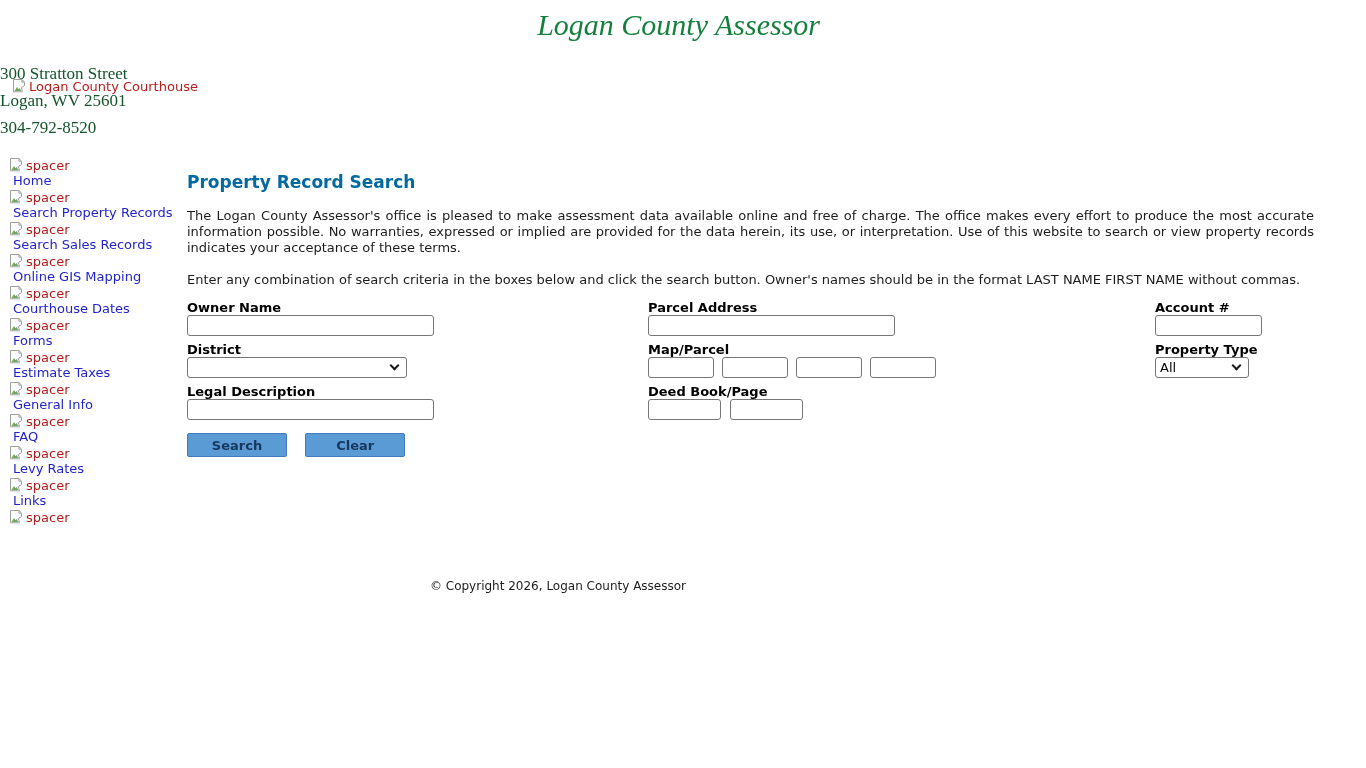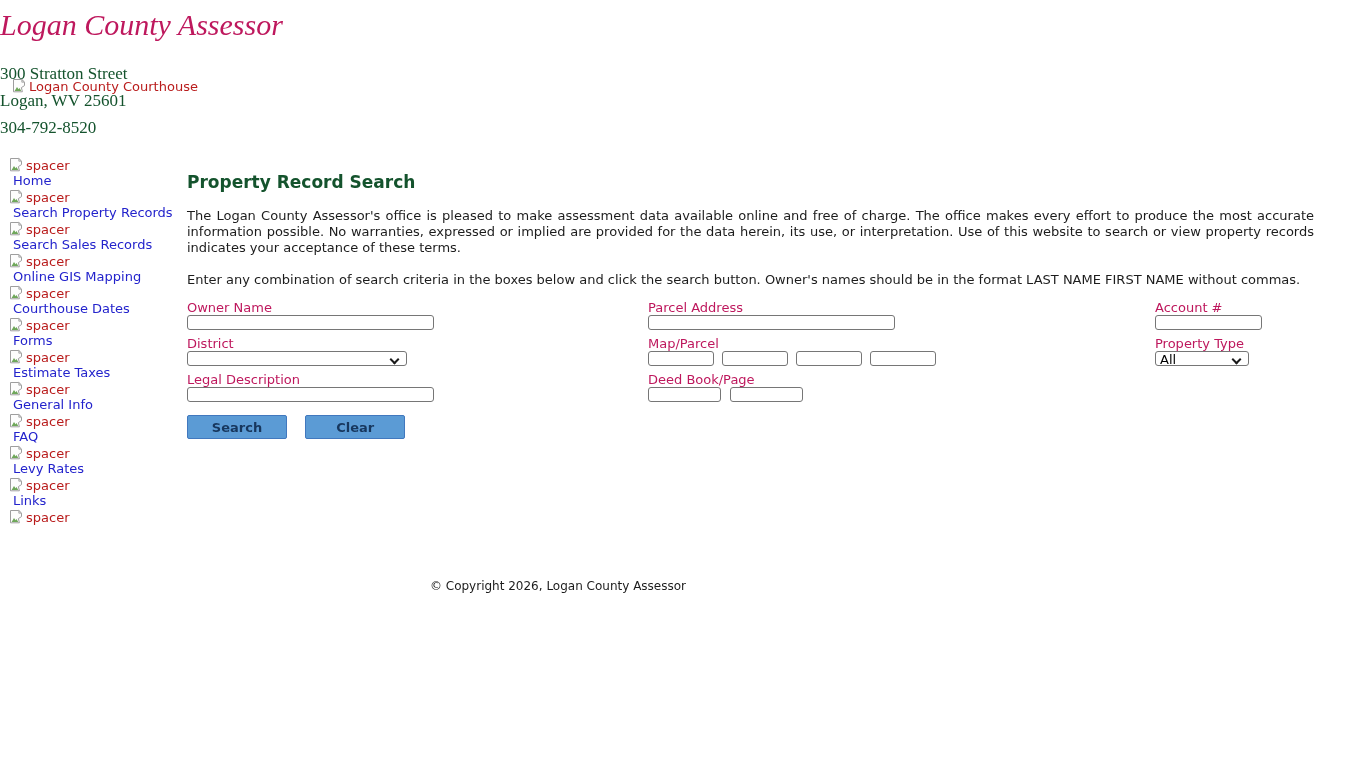--- a/index.html
+++ b/index.html
@@ -12,54 +12,54 @@
   *{box-sizing:border-box;}
   html,body{margin:0;padding:0;}
   body{
     width:1366px;height:768px;overflow:hidden;background:#fff;
     font-family:"DejaVu Sans","Liberation Sans",sans-serif;
     font-size:13px;color:#1c1c1c;
   }
   
   .header{position:relative;width:820px;height:148px;}
   .site-title{
-    margin:8px 0 0;text-align:left;font-weight:normal;
+    margin:8px 0 0;text-align:right;font-weight:normal;
     font-family:"Liberation Serif","DejaVu Serif",serif;
-    font-style:italic;font-size:30px;color:#be185d;
+    font-style:italic;font-size:30px;color:#15803d;
   }
   .address{
     margin-top:18px;
     font-family:"Liberation Serif","DejaVu Serif",serif;
     font-size:17px;line-height:27px;color:#14532d;
   }
   .courthouse{position:absolute;left:11px;top:70px;white-space:nowrap;}
   
   .bimg{display:inline-block;width:16px;height:16px;vertical-align:-3px;}
   .alt-text{color:#b91c1c;font-size:13px;margin-left:2px;}
   
   .columns{display:flex;align-items:flex-start;}
   .sidebar{width:187px;flex:0 0 187px;padding:1px 0 0 8px;}
   .srow{height:16px;line-height:16px;white-space:nowrap;}
   .side-link{
     display:block;height:16px;line-height:16px;margin-left:5px;
     color:var(--link);text-decoration:none;white-space:nowrap;
   }
   .main{width:1153px;padding-right:26px;}
-  .main h2{font-size:17px;margin:16px 0 8px;color:#14532d;}
+  .main h2{font-size:17px;margin:16px 0 8px;color:#0369a1;}
   .main p{margin:16px 0 13px;line-height:16px;text-align:justify;}
   
   .form-area{position:relative;height:190px;margin-top:8px;}
   .fcol{position:absolute;top:0;}
   .fcol1{left:0;}
   .fcol2{left:461px;}
   .fcol3{left:968px;}
   .fgroup{margin-bottom:7px;}
-  .flabel{display:block;line-height:14px;color:#be185d;}
+  .flabel{display:block;line-height:14px;color:#000000;font-weight:bold;}
   .tinput,select{
-    height:15px;border:1px solid var(--input-border);border-radius:3px;
+    height:21px;border:1px solid var(--input-border);border-radius:3px;
     font-family:inherit;font-size:13px;padding:0 4px;background:#fff;
     vertical-align:top;
   }
   .w-large{width:247px;}
   .w-account{width:107px;}
   .w-map{width:66px;margin-right:8px;}
   .w-map:last-child{margin-right:0;}
   .w-deed{width:73px;margin-right:9px;}
   .selwrap{position:relative;display:inline-block;}
   select{appearance:none;-webkit-appearance:none;padding-right:20px;}

